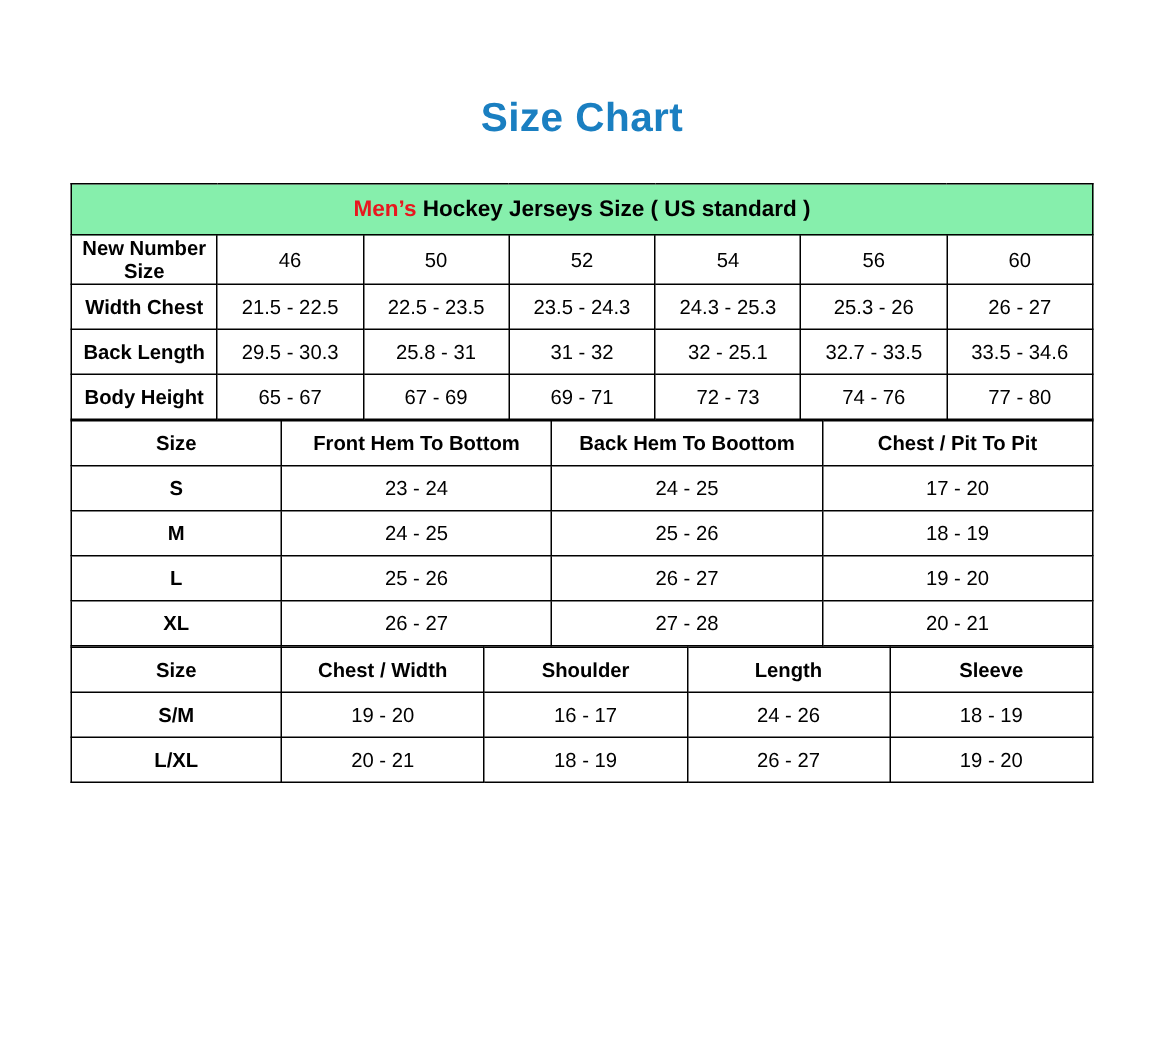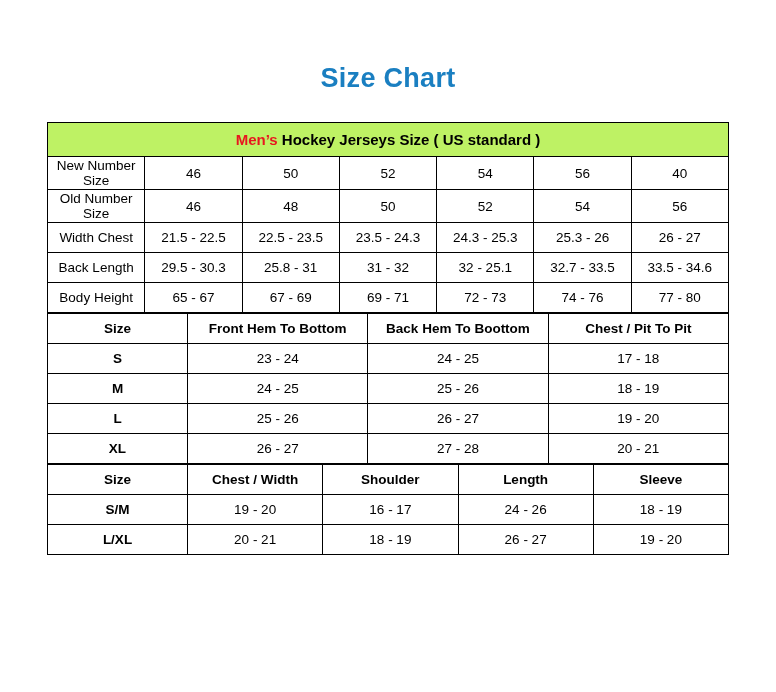--- a/index.html
+++ b/index.html
@@ -40,33 +40,33 @@
   td, th {
     border: 1px solid #000000;
     font-size: 13.5px;
     text-align: center;
     height: 27px;
     padding: 1px 2px;
     font-weight: normal;
     vertical-align: middle;
   }
   .section-head td {
-    background: #bef264;
+    background: #86efac;
     font-weight: bold;
     font-size: 15px;
     height: 31px;
   }
   .section-head .accent {
     color: #e8171f;
   }
   .colhead td {
     font-weight: bold;
   }
   .rowlabel {
-    font-weight: normal;
+    font-weight: bold;
   }
   .bold-cell {
     font-weight: bold;
   }
   table.men td.c0 { width: 120px; }
   table.women td.w0 { width: 135px; }
   table.youth td.y0 { width: 135px; }
 </style>
 </head>
 <body>
@@ -82,30 +82,21 @@
         <tr class="section-head">
           <td colspan="7"><span class="accent">Men’s</span><span> Hockey Jerseys Size ( US standard )</span></td>
         </tr>
         <tr>
           <td class="c0 rowlabel">New Number Size</td>
           <td>46</td>
           <td>50</td>
           <td>52</td>
           <td>54</td>
           <td>56</td>
-          <td>40</td>
-        </tr>
-        <tr>
-          <td class="c0 rowlabel">Old Number Size</td>
-          <td>46</td>
-          <td>48</td>
-          <td>50</td>
-          <td>52</td>
-          <td>54</td>
-          <td>56</td>
+          <td>60</td>
         </tr>
         <tr>
           <td class="c0 rowlabel">Width Chest</td>
           <td>21.5 - 22.5</td>
           <td>22.5 - 23.5</td>
           <td>23.5 - 24.3</td>
           <td>24.3 - 25.3</td>
           <td>25.3 - 26</td>
           <td>26 - 27</td>
         </tr>
@@ -135,21 +126,21 @@
         <tr class="colhead">
           <td class="w0">Size</td>
           <td>Front Hem To Bottom</td>
           <td>Back Hem To Boottom</td>
           <td>Chest / Pit To Pit</td>
         </tr>
         <tr>
           <td class="w0 bold-cell">S</td>
           <td>23 - 24</td>
           <td>24 - 25</td>
-          <td>17 - 18</td>
+          <td>17 - 20</td>
         </tr>
         <tr>
           <td class="w0 bold-cell">M</td>
           <td>24 - 25</td>
           <td>25 - 26</td>
           <td>18 - 19</td>
         </tr>
         <tr>
           <td class="w0 bold-cell">L</td>
           <td>25 - 26</td>

